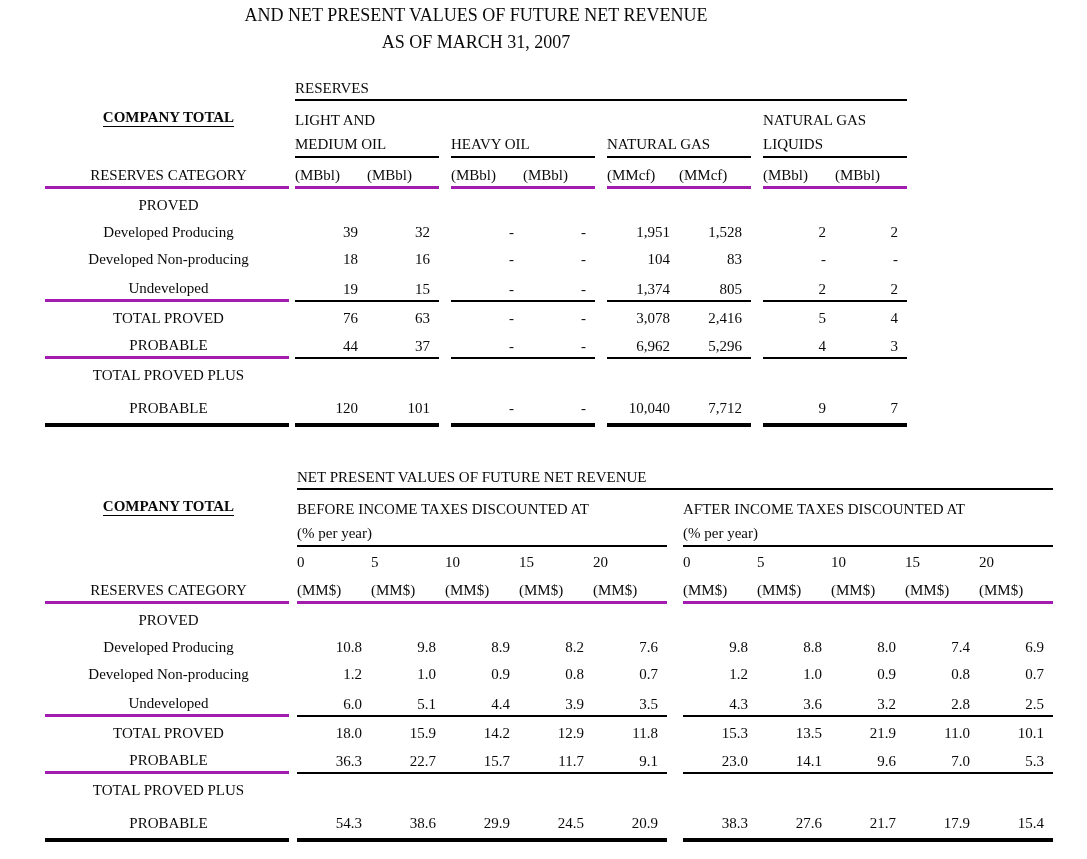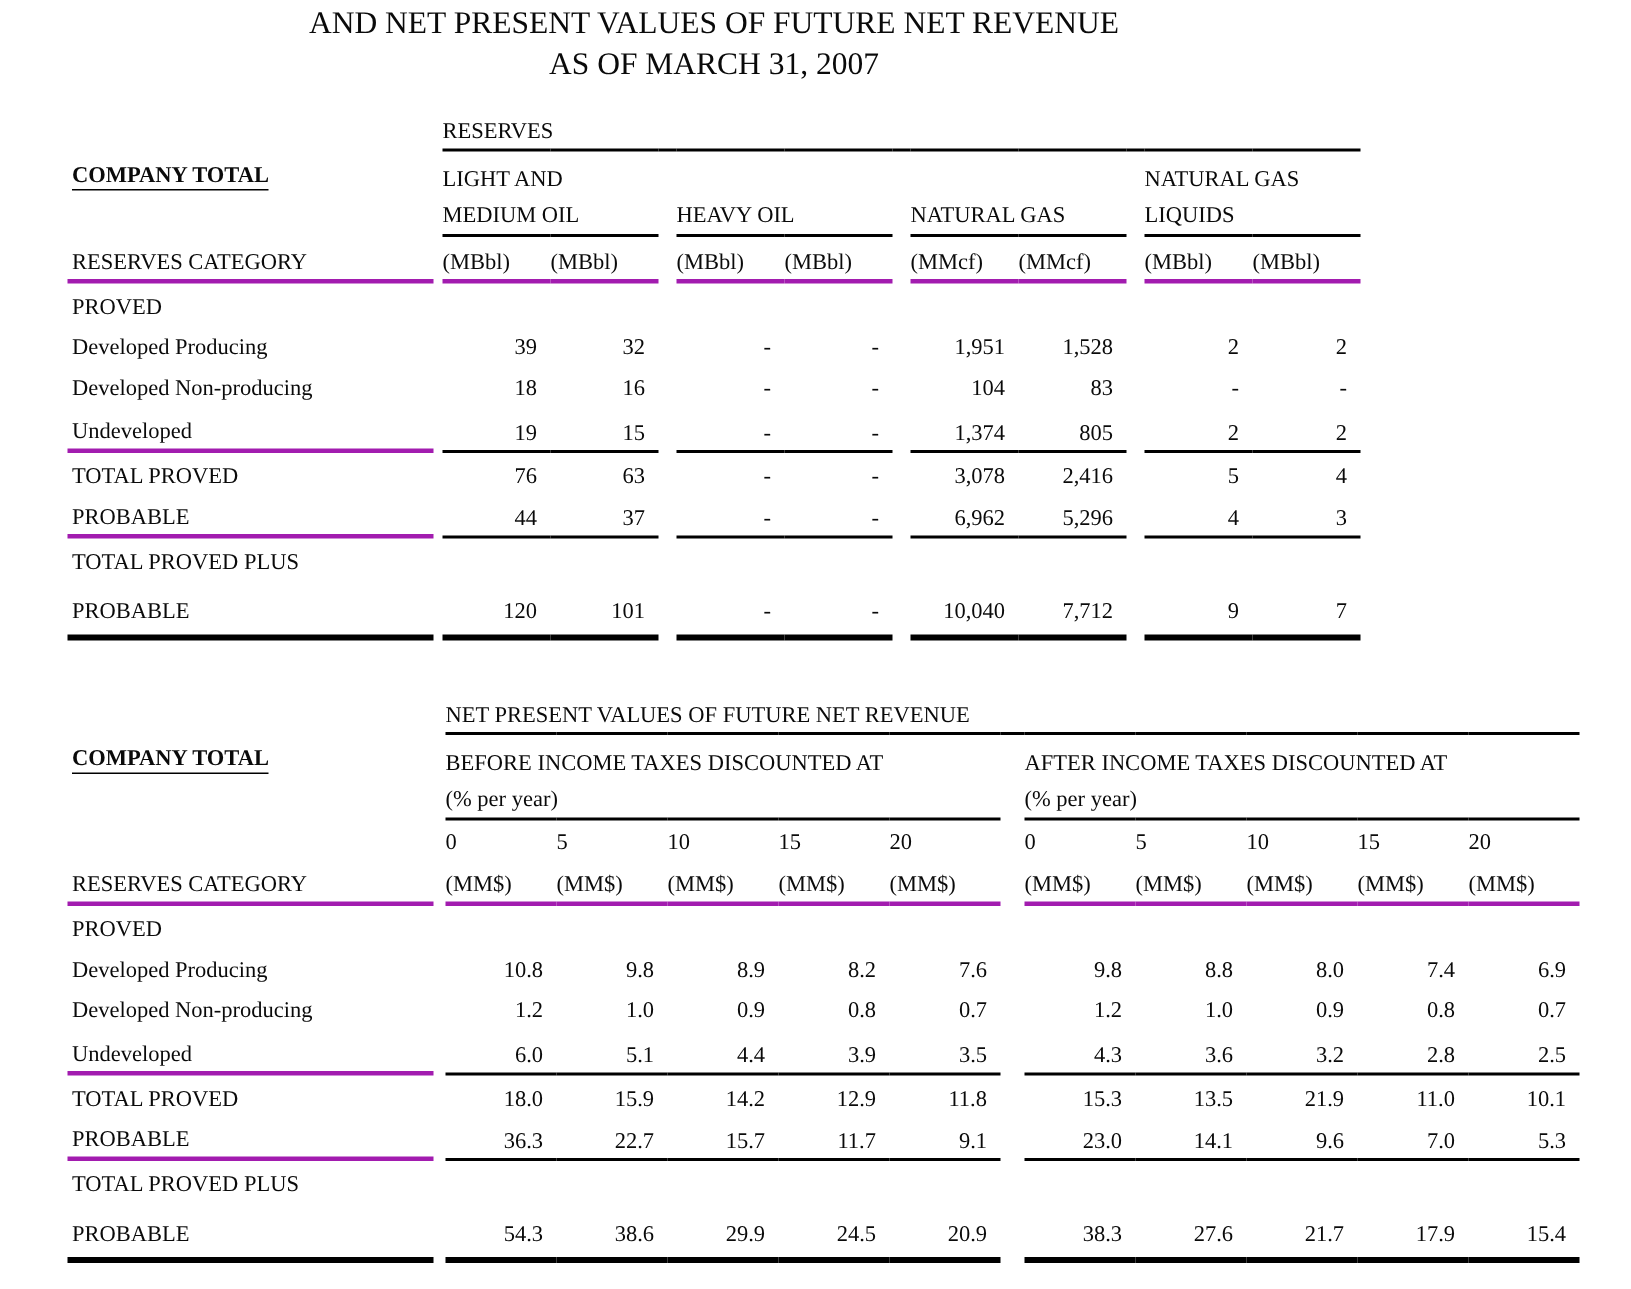--- a/index.html
+++ b/index.html
@@ -1,25 +1,25 @@
 <!DOCTYPE html>
 <html><head>
 <meta charset="utf-8">
 <style>
   html,body{margin:0;padding:0;background:#ffffff;}
   body{width:1087px;height:859px;overflow:hidden;
        font-family:"Liberation Serif","DejaVu Serif",serif;color:#0a0a0a;}
   .title-block{width:862px;margin:2px 0 0 45px;text-align:center;}
-  .title-line{font-size:21px;line-height:27px;white-space:nowrap;}
+  .title-line{font-size:18px;line-height:27px;white-space:nowrap;}
   table{border-collapse:collapse;table-layout:fixed;margin-left:45px;}
   #t1{margin-top:16px;}
   #t2{margin-top:34px;}
   td{padding:0;font-size:15px;vertical-align:bottom;white-space:nowrap;
      line-height:22px;overflow:hidden;}
-  td.lbl{text-align:left;padding-left:3px;}
+  td.lbl{text-align:center;padding-left:3px;}
   td.num{text-align:right;padding-right:9px;}
   td.ctr{text-align:left;}
   td.top{vertical-align:top;padding-top:6px;}
   .indent{padding-left:21px;}
   .rl2{border-bottom:2px solid #000;}
   .rl3{border-bottom:3px solid #a21caf;}
   .rl4{border-bottom:4px solid #000;}
   .co{font-weight:bold;border-bottom:1.6px solid #000;padding-bottom:1px;}
   .r-span td{height:27px;}
   .r-grp td{height:51px;}

